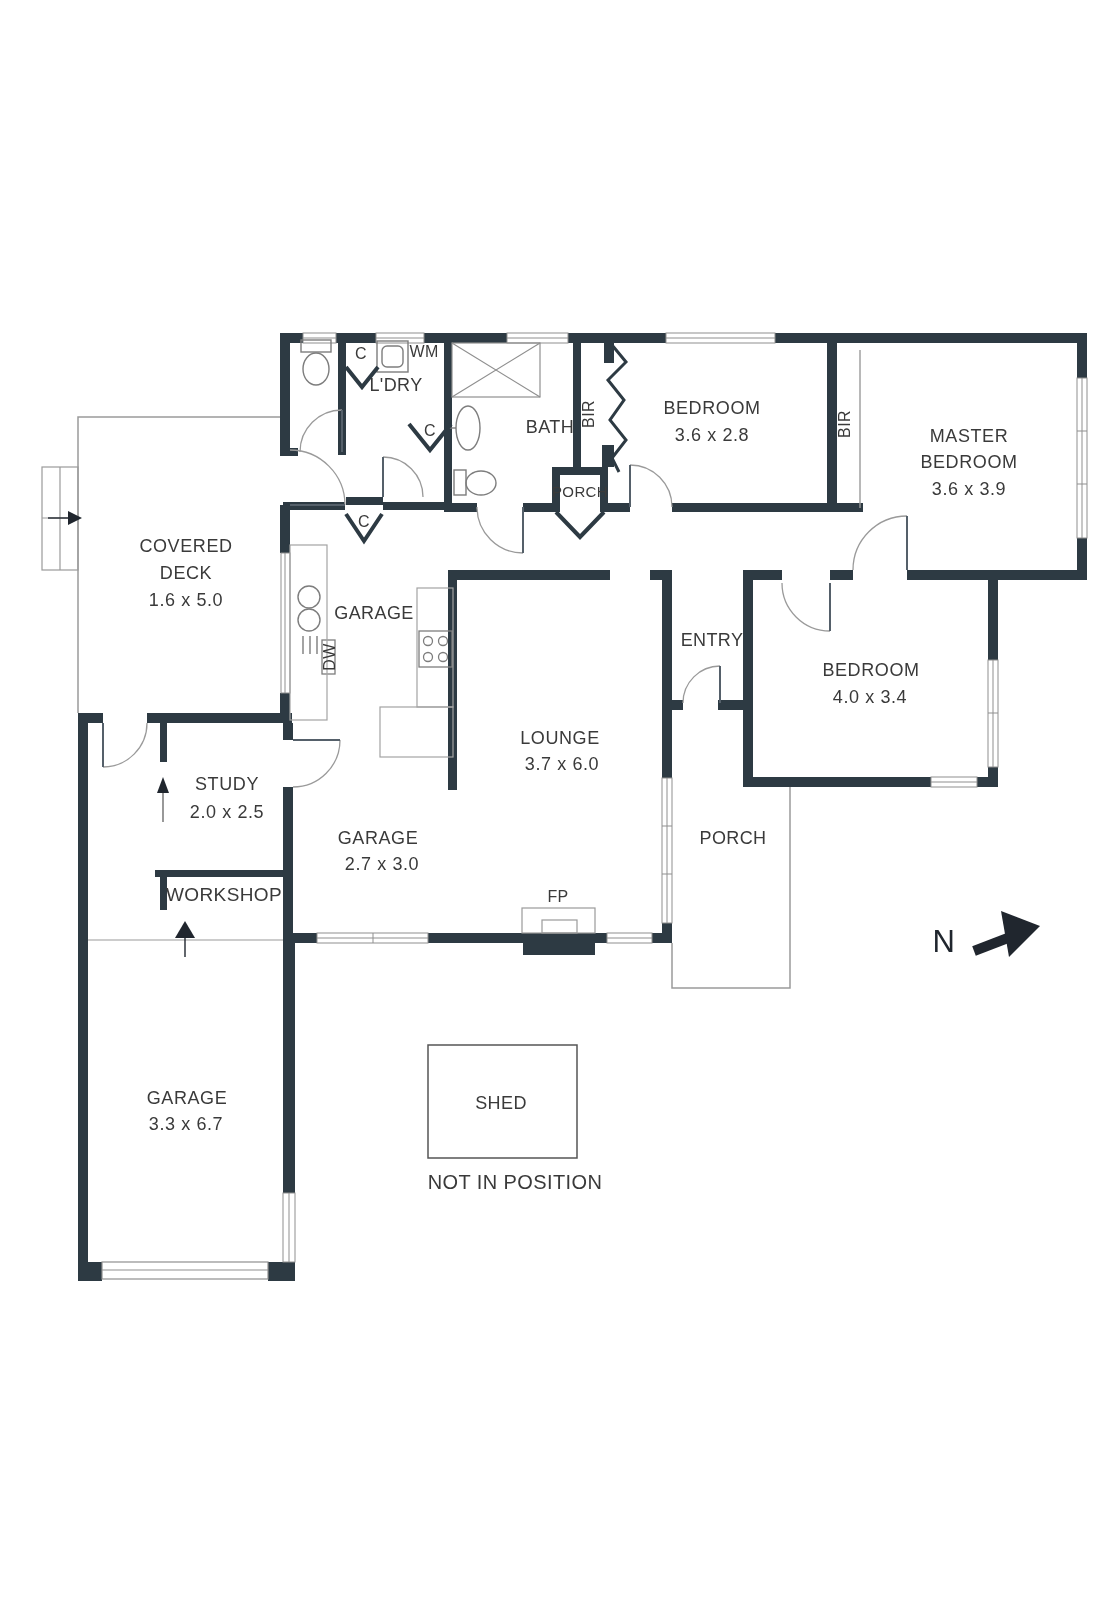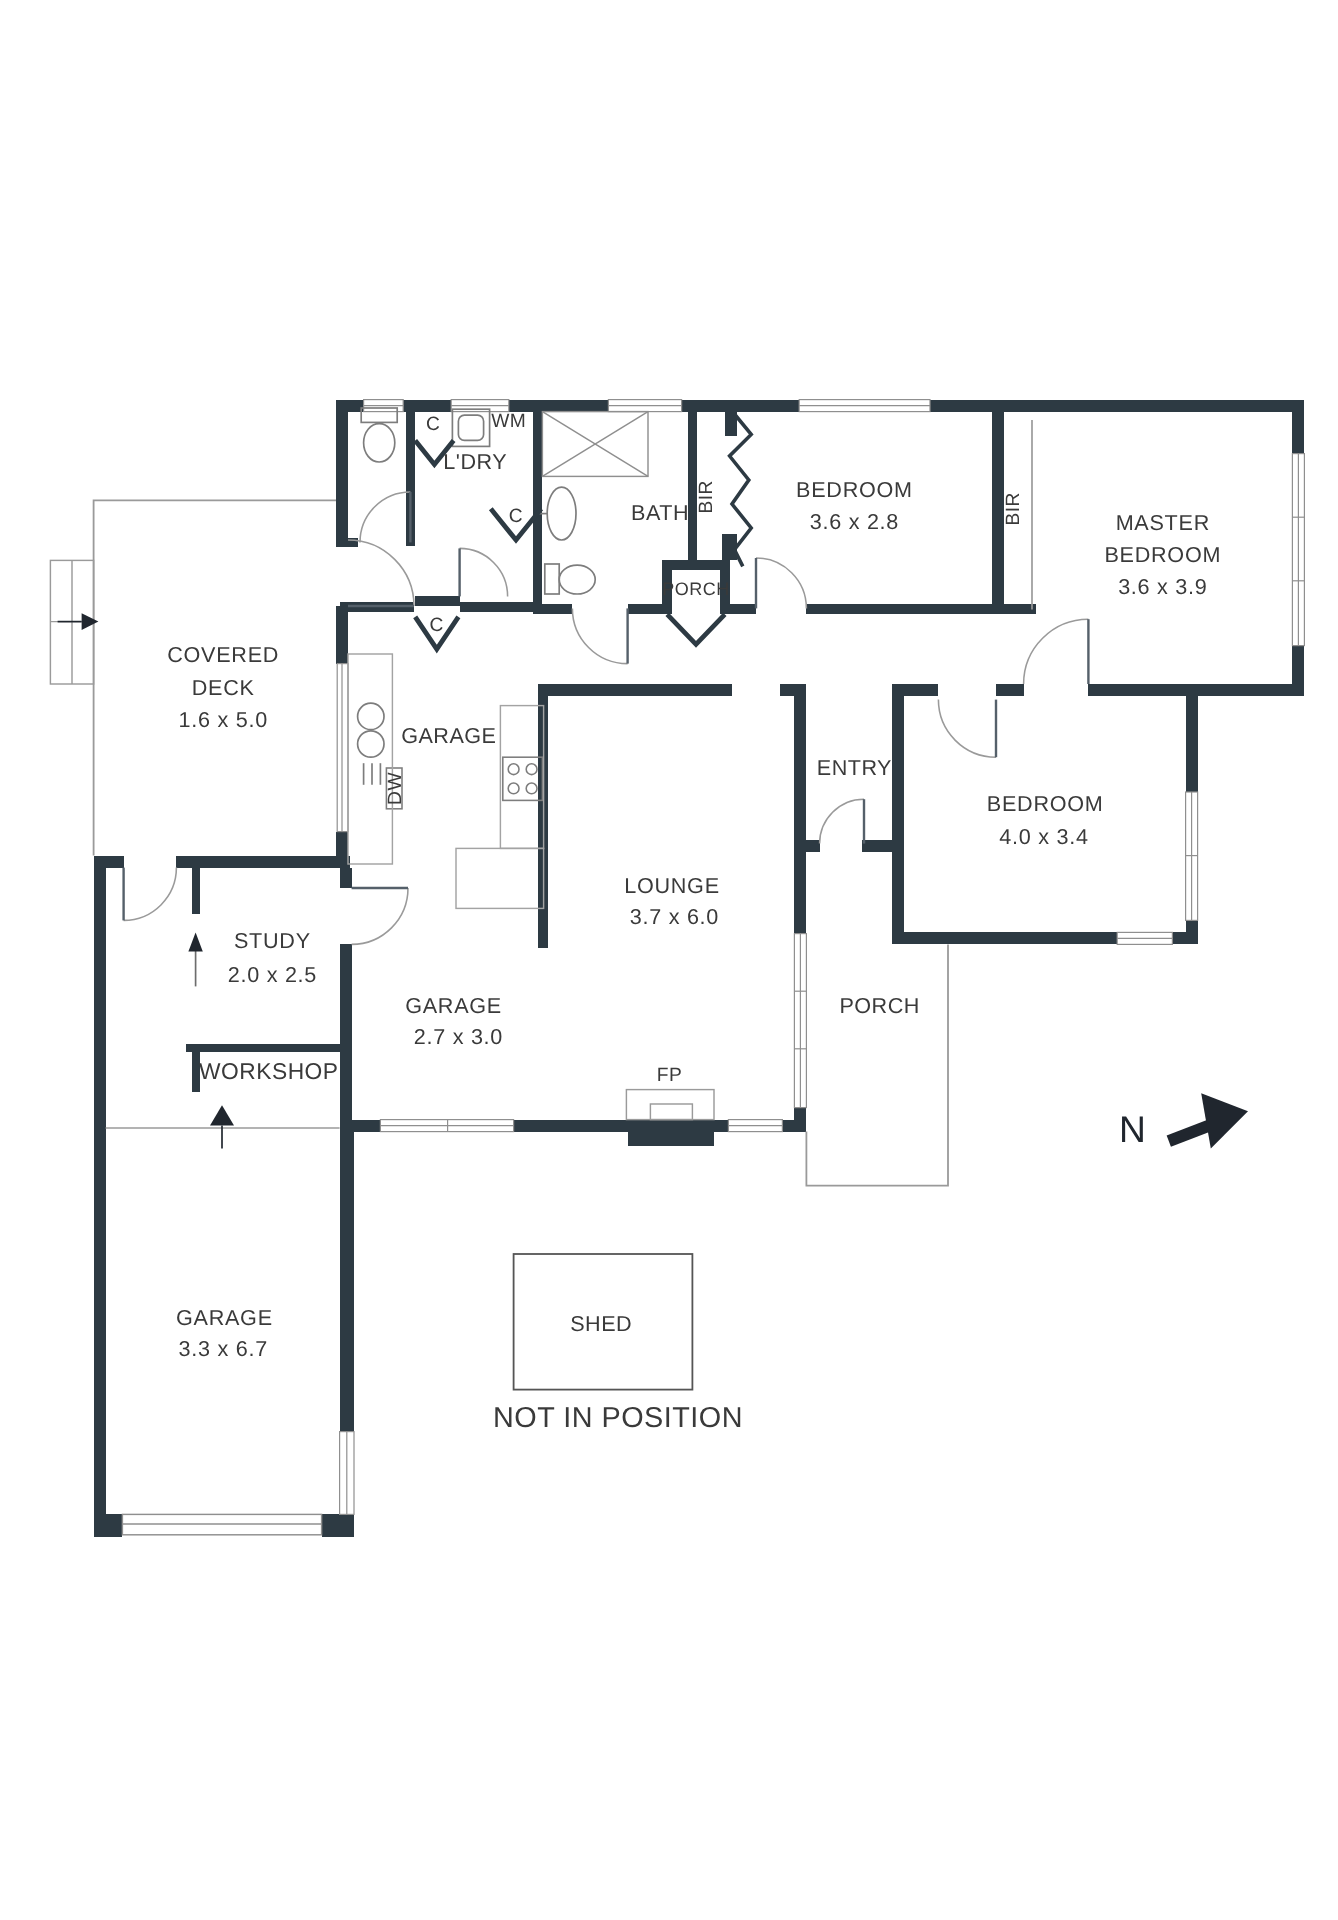--- a/index.html
+++ b/index.html
@@ -18,21 +18,21 @@
     color:#3a3a3a;
     letter-spacing:.4px;
     white-space:nowrap;
     line-height:1;
   }
   .rot{transform:translate(-50%,-50%) rotate(-90deg);}
   .s15{font-size:15px}
   .s16{font-size:16px}
   .s17{font-size:19px}
   .s18{font-size:18px}
-  .s20{font-size:24px}
+  .s20{font-size:20px}
   .s21{font-size:18px;letter-spacing:.6px}
   .s31{font-size:31px;color:#20262e}
 </style>
 </head>
 <body>
 
 <div id="canvas">
 
 <svg id="plan-svg" width="1115" height="1600" viewBox="0 0 1115 1600">
 

